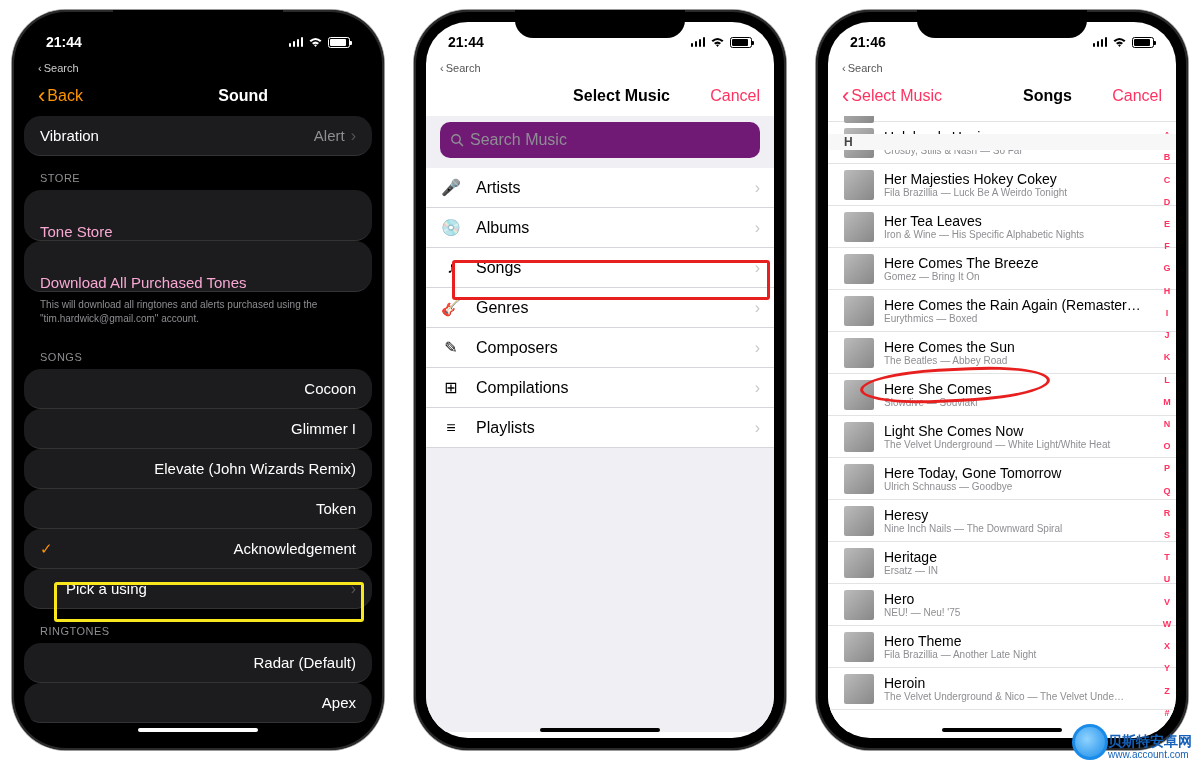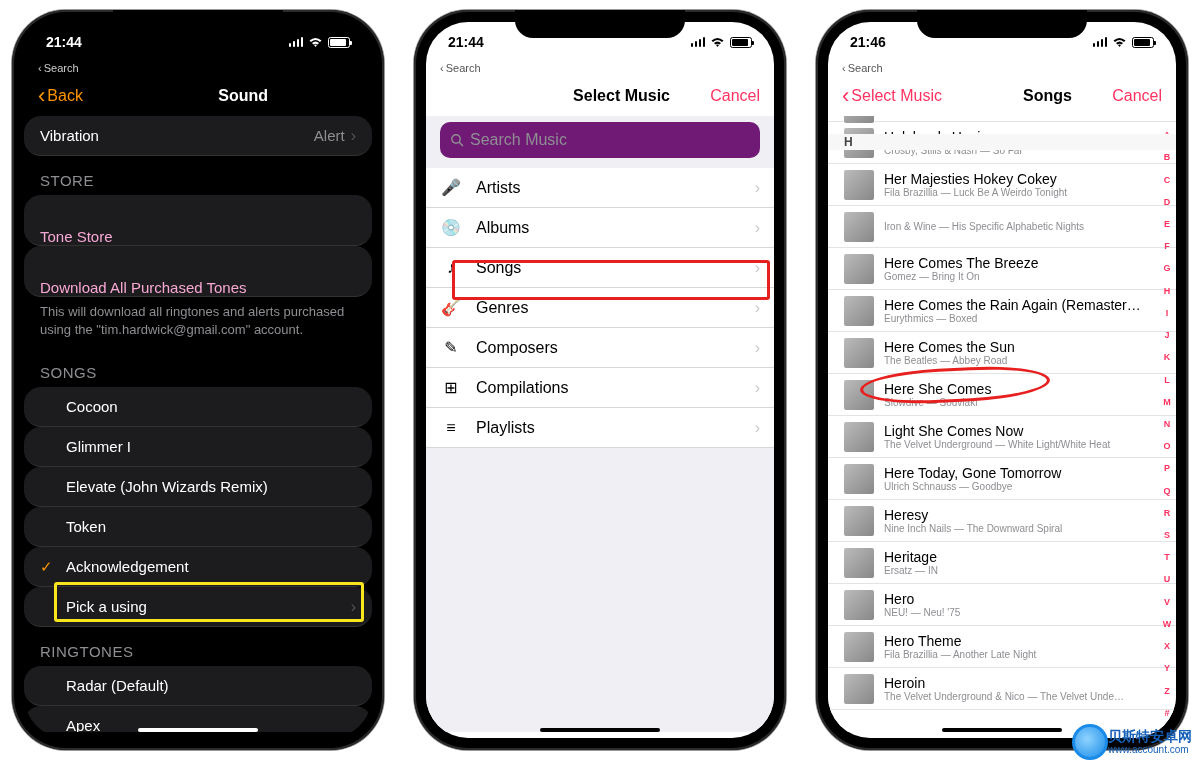--- a/index.html
+++ b/index.html
@@ -19,25 +19,25 @@
   .navbar .title { font-weight: 600; flex: 1; text-align: right; }
   .navbar .right { min-width: 90px; text-align: right; }
   .dark .navbar .left { color: #ff9500; }
   .light .navbar .right, .light .navbar .left { color: #ff3261; }
   .content { height: calc(100% - 100px); overflow: hidden; }
   
   .row { display: flex; align-items: center; min-height: 40px; padding: 0 16px; font-size: 15px; border-bottom: 0.5px solid rgba(120,120,120,0.25); }
   .dark .row { background: #1c1c1e; border-radius: 17px; }
   .row .spacer { flex: 1; }
   .row .value { color: #8e8e93; margin-right: 6px; }
-  .section-hdr { font-size: 15px; color: #8e8e93; padding: 16px 16px 6px; text-transform: uppercase; letter-spacing: 0.5px; }
+  .section-hdr { font-size: 11px; color: #8e8e93; padding: 16px 16px 6px; text-transform: uppercase; letter-spacing: 0.5px; }
   .dark .section-hdr { background: #000; }
   .orange { color: #f9a8d4; margin-top: 33px; }
-  .footnote { font-size: 13px; color: #8e8e93; padding: 6px 16px 10px; line-height: 1.35; }
-  .song-row { padding-left: 42px; position: relative; }
+  .footnote { font-size: 10px; color: #8e8e93; padding: 6px 16px 10px; line-height: 1.35; }
+  .song-row { padding-left: 42px; position: relative; justify-content: flex-end; }
   .check { position: absolute; left: 16px; color: #ff9500; }
   .chev { color: #555; font-size: 16px; }
   .dark .chev { color: #555; }
   .hl-yellow { position: absolute; border: 3px solid #f8e71c; border-radius: 3px; pointer-events: none; z-index: 40; }
   .hl-red { position: absolute; border: 3px solid #e71f1e; border-radius: 3px; pointer-events: none; z-index: 40; }
   .hl-circle { position: absolute; border: 3px solid #e71f1e; border-radius: 50% / 60%; pointer-events: none; z-index: 40; transform: rotate(-3deg); }
   
   .light .content { background: #efeff4; }
   .searchbar { margin: 6px 14px 10px; background: #701a75; border-radius: 10px; height: 36px; display: flex; align-items: center; padding: 0 10px; color: #8e8e93; font-size: 16px; gap: 6px; }
   .cat-row { background: #fff; display: flex; align-items: center; height: 40px; padding: 0 14px; font-size: 16px; color: #000; border-bottom: 0.5px solid #d6d6da; gap: 14px; }
@@ -54,21 +54,21 @@
   .az-index { position: absolute; right: 2px; top: 8px; bottom: 8px; width: 14px; display: flex; flex-direction: column; justify-content: space-around; font-size: 9px; color: #ff3261; font-weight: 600; text-align: center; }
   .home-ind { position: absolute; bottom: 6px; left: 50%; transform: translateX(-50%); width: 120px; height: 4px; border-radius: 3px; }
   .dark .home-ind { background: #fff; }
   .light .home-ind { background: #000; }
   .sig-bars { display: inline-flex; gap: 1.5px; align-items: flex-end; }
   .sig-bars span { width: 2.5px; background: currentColor; border-radius: 1px; }
   .sig-bars span:nth-child(1){height:4px}.sig-bars span:nth-child(2){height:6px}.sig-bars span:nth-child(3){height:8px}.sig-bars span:nth-child(4){height:10px}
   .batt { width: 22px; height: 11px; border: 1px solid currentColor; border-radius: 2.5px; position: relative; }
   .batt::after { content:''; position:absolute; right:-3px; top:3px; width:2px; height:4px; background: currentColor; border-radius: 0 1px 1px 0; }
   .batt .fill { position: absolute; left:1px; top:1px; bottom:1px; width: 80%; background: currentColor; border-radius: 1px; }
-  .watermark { position: absolute; right: 8px; bottom: 6px; display: flex; align-items: center; font-size: 12px; color: #1a6fd6; }
+  .watermark { position: absolute; right: 8px; bottom: 6px; display: flex; align-items: flex-end; font-size: 12px; color: #1a6fd6; }
   .wm-logo { width: 36px; height: 36px; border-radius: 50%; background: #1a8be8; position: relative; display:flex; align-items:center; justify-content:center; overflow:hidden; }
   .wm-logo::before { content:''; width:30px; height:30px; border-radius:50%; background: radial-gradient(circle at 40% 40%, #8fd3ff, #1a8be8); }
   .wm-text { display:flex; flex-direction:column; line-height:1.1; }
   .wm-text .cn { font-weight:700; color:#1560b8; font-size:14px; }
   .wm-text .url { font-size:10px; color:#1560b8; }
   svg { display: block; }
 </style>
 </head>
 <body>
 
@@ -296,20 +296,21 @@
             <div class="song-item">
               <div class="art"></div>
               <div class="song-text">
                 <div class="song-title">Her Majesties Hokey Cokey</div>
                 <div class="song-sub">Fila Brazillia — Luck Be A Weirdo Tonight</div>
               </div>
             </div>
             <div class="song-item">
               <div class="art"></div>
               <div class="song-text">
+                <div class="song-title">Her Tea Leaves</div>
                 <div class="song-sub">Iron &amp; Wine — His Specific Alphabetic Nights</div>
               </div>
             </div>
             <div class="song-item">
               <div class="art"></div>
               <div class="song-text">
                 <div class="song-title">Here Comes The Breeze</div>
                 <div class="song-sub">Gomez — Bring It On</div>
               </div>
             </div>

